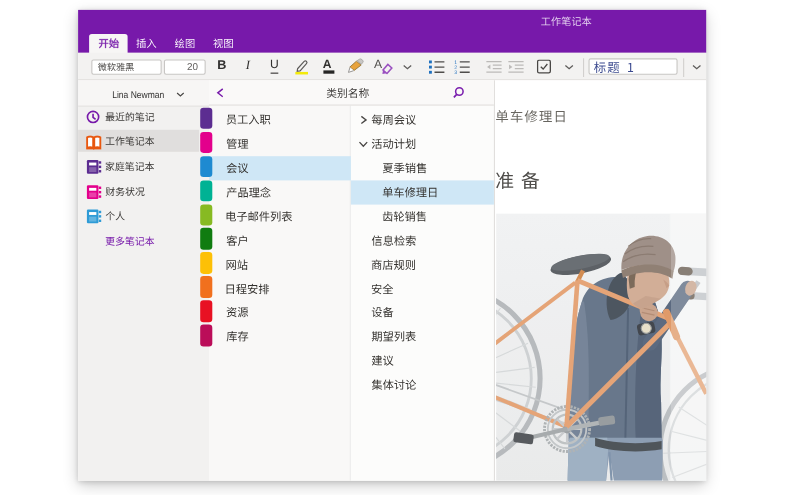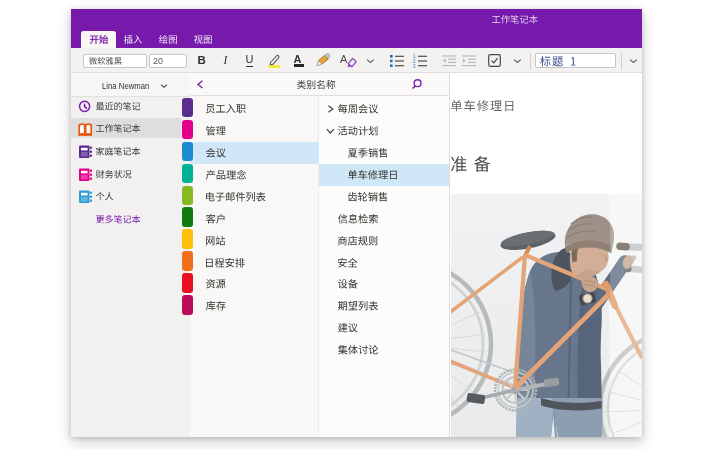--- a/index.html
+++ b/index.html
@@ -141,21 +141,21 @@
 <div style="left:82.7px;top:53.5px;width:64.6px;height:14.5px;background:#fff;border:1px solid #c8c6c4;border-radius:2px"></div>
 <div style="left:148.6px;top:53.5px;width:38.3px;height:14.5px;background:#fff;border:1px solid #c8c6c4;border-radius:2px"></div>
 <svg style="position:absolute;left:86.5px;top:55.0px" width="36.7" height="11.7">
     <g transform="translate(1.86,8.98) scale(0.0830)" fill="#4f4d4b">
       <use href="#g5fae" x="0.0"></use>
       <use href="#g8f6f" x="100.0"></use>
       <use href="#g96c5" x="200.0"></use>
       <use href="#g9ed1" x="300.0"></use>
     </g>
   </svg>
-<span style="left:153px;top:56.2px;font-size:9px;color:#605e5c">20</span>
+<span style="left:170px;top:56.2px;font-size:9px;color:#605e5c">20</span>
 <span style="left:197.5px;top:54.2px;font-size:11.5px;font-weight:bold;color:#323130">B</span>
 <span style="left:223.5px;top:54.4px;font-size:11.5px;font-style:italic;font-family:'Liberation Serif',serif;color:#323130">I</span>
 <span style="left:245.5px;top:54.2px;font-size:11px;color:#323130;border-bottom:1.2px solid #323130;line-height:11.5px">U</span>
 <svg style="position:absolute;left:266.5px;top:52.5px" width="16" height="16">
 <g stroke="#5f5d5b" stroke-width="1.1" fill="none">
       <path d="M3.5,9.5 L9.5,2.8 Q10.6,1.8 11.6,2.8 Q12.6,3.8 11.6,4.9 L5.8,11.4 L3.2,11.8 Z"></path>
     </g>
 <rect x="1.5" y="12.4" width="11.5" height="2.3" fill="#f3ea0b"></rect>
   </svg>
 <span style="left:293.5px;top:53.4px;font-size:11px;font-weight:bold;color:#323130">A</span>

